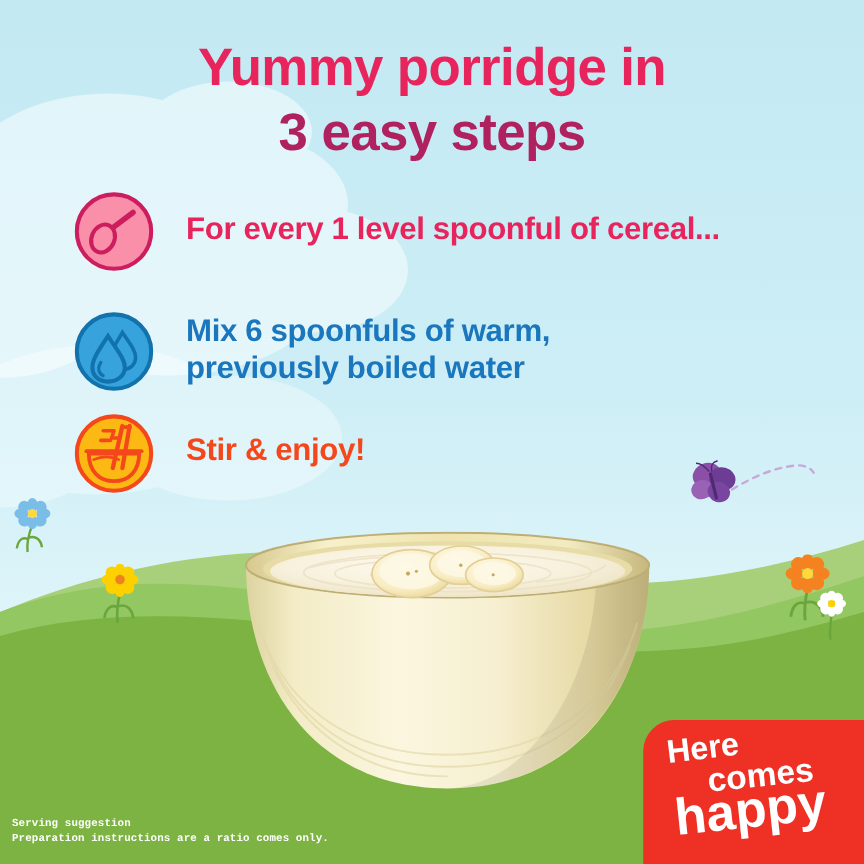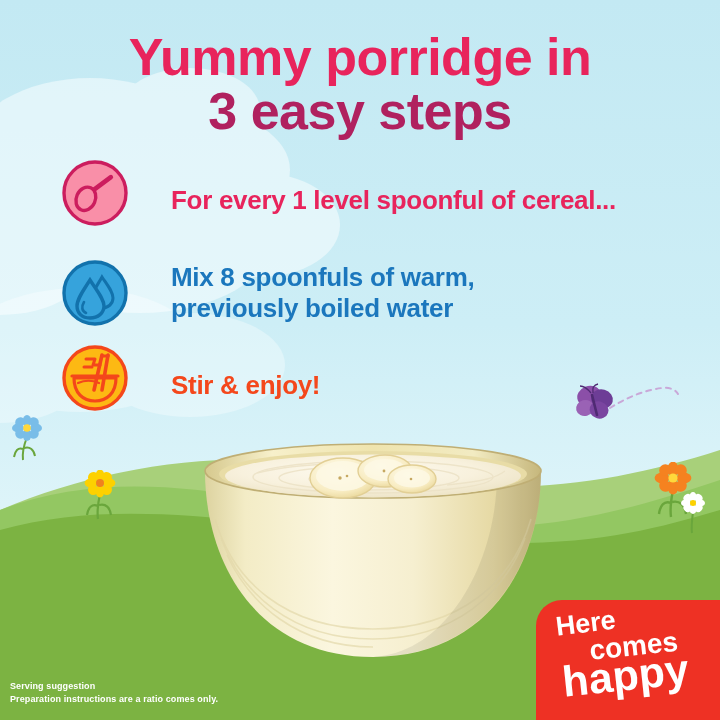--- a/index.html
+++ b/index.html
@@ -13,47 +13,47 @@
     background:linear-gradient(180deg,#c3e9f3 0%,#cdeef6 45%,#ddf4f9 70%,#e7f7fb 100%);
   }
   .cloud-group{position:absolute;opacity:.78;}
 
   
   .hill{position:absolute;left:0;width:100%;}
 
   
   .title{
     position:absolute;left:0;width:720px;top:30px;text-align:center;
-    font-weight:bold;font-size:52px;line-height:54px;letter-spacing:-0.5px;
+    font-weight:bold;font-size:44px;line-height:54px;letter-spacing:-0.5px;
   }
   .title .l1{display:block;color:#e8245c;}
   .title .l2{display:block;color:#b0215f;}
 
   
   .steps{position:absolute;left:0;top:160px;width:720px;}
-  .step{position:absolute;display:flex;align-items:center;gap:16px;}
+  .step{position:absolute;display:flex;align-items:flex-start;}
   .step-icon{width:66px;height:66px;flex:0 0 66px;position:relative;}
   .step-text{
     font-weight:bold;font-size:26px;line-height:31px;letter-spacing:-0.3px;
     padding-left:27px;white-space:pre-line;
   }
   #step1{top:0px;left:62px;}
   #step1 .step-text{color:#e8245c;padding-top:15px;}
   #step2{top:100px;left:62px;}
   #step2 .step-text{color:#1b77bd;padding-top:0px;}
   #step3{top:185px;left:62px;}
   #step3 .step-text{color:#f4471b;padding-top:14px;}
 
   
   .bowl-wrap{position:absolute;left:197px;top:443px;width:352px;height:240px;}
 
   
   .footer{
     position:absolute;left:10px;bottom:14px;color:#ffffff;
-    font-size:9px;font-weight:bold;line-height:13px;letter-spacing:.1px;
+    font-size:9px;font-weight:bold;line-height:13px;letter-spacing:.1px;font-family:Liberation Mono, monospace;
   }
 
   
   .badge{
     position:absolute;left:536px;top:600px;width:184px;height:120px;
     background:#ee3124;border-top-left-radius:26px;overflow:hidden;
   }
   .badge span{
     position:absolute;color:#fff;font-weight:bold;
     font-family:"Liberation Sans",sans-serif;
@@ -201,21 +201,21 @@
 
     <div class="step" id="step2">
       <div class="step-icon">
         <svg viewBox="0 0 66 66" width="66" height="66">
           <circle cx="33" cy="33" r="31" fill="#36a3dc" stroke="#1272ac" stroke-width="3.4"></circle>
           <path d="M40 17 C46 26 51 32 51 38 C51 44 46 48 40 48 C34 48 30 44 30 38 C30 32 35 26 40 17 Z" fill="#36a3dc" stroke="#1272ac" stroke-width="3"></path>
           <path d="M28 20 C35 31 42 39 42 46 C42 53 36 58 28 58 C20 58 15 53 15 46 C15 39 21 31 28 20 Z" fill="#36a3dc" stroke="#1272ac" stroke-width="3.4"></path>
           <path d="M22 42 C19 47 20 51 24 53" stroke="#1272ac" stroke-width="2.6" fill="none" stroke-linecap="round"></path>
         </svg>
       </div>
-      <div class="step-text">Mix 8 spoonfuls of warm,
+      <div class="step-text">Mix 6 spoonfuls of warm,
 previously boiled water</div>
     </div>
 
     <div class="step" id="step3">
       <div class="step-icon">
         <svg viewBox="0 0 66 66" width="66" height="66">
           <circle cx="33" cy="33" r="31" fill="#fdb913" stroke="#f4471b" stroke-width="3.4"></circle>
           <path d="M12 33 L54 33 C54 48 45 56 33 56 C21 56 12 48 12 33 Z" fill="#fdb913" stroke="#f4471b" stroke-width="3.2" stroke-linejoin="round"></path>
           <path d="M10 31 L56 31" stroke="#f4471b" stroke-width="3.2" stroke-linecap="round"></path>
           <path d="M16 38 C23 35 30 35 37 38" stroke="#f4471b" stroke-width="2.2" fill="none" stroke-linecap="round"></path>

